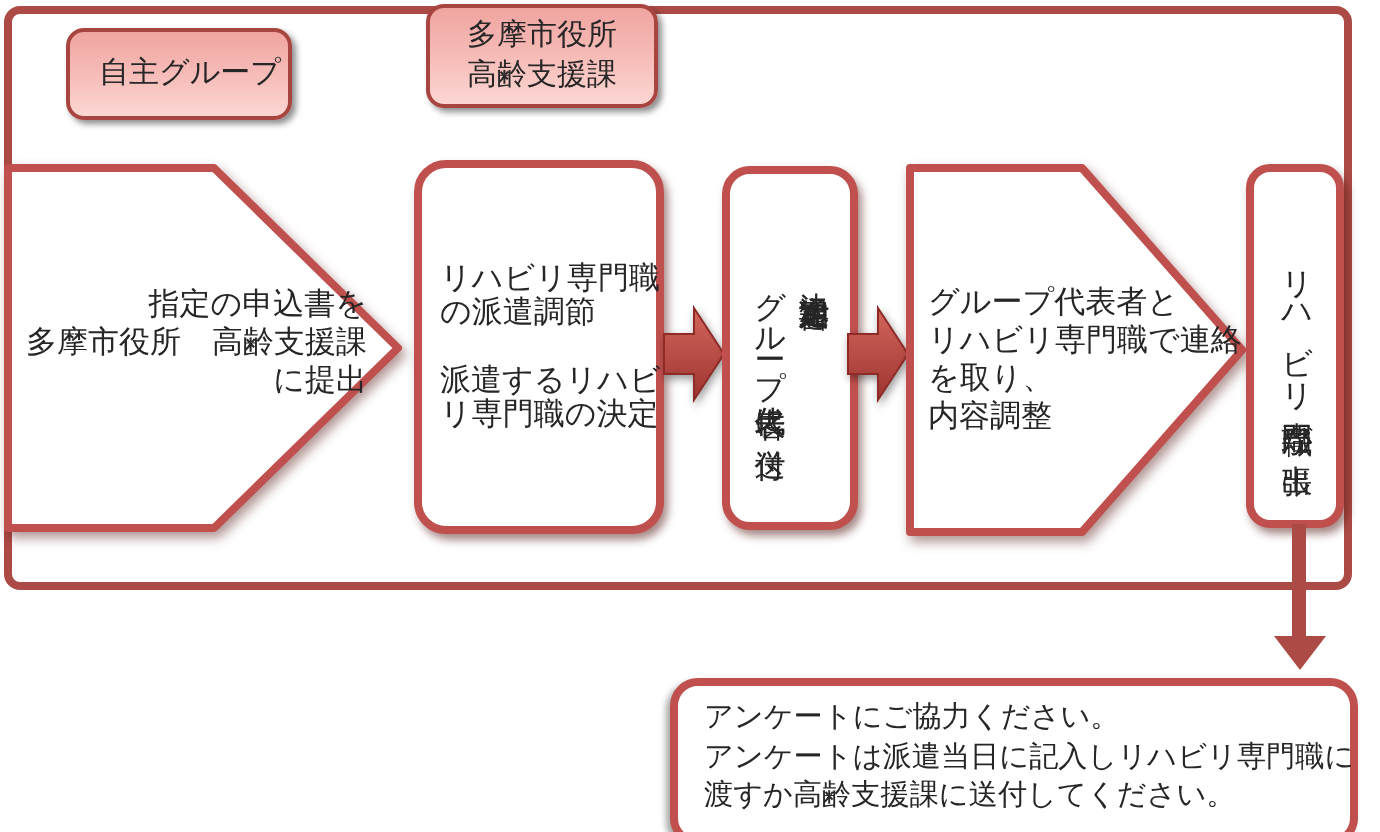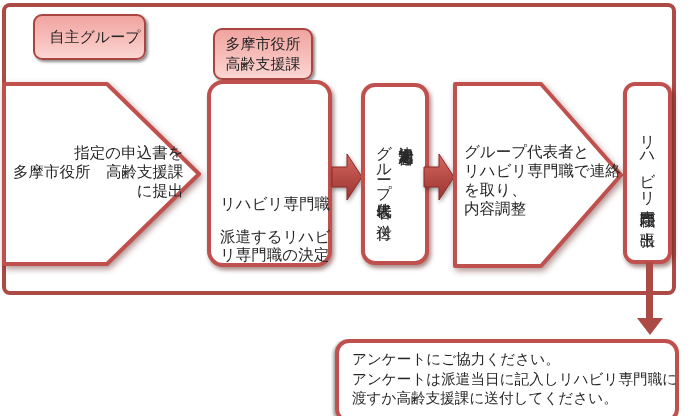--- a/index.html
+++ b/index.html
@@ -18,35 +18,35 @@
 
   
   .pink-label {
     background:linear-gradient(180deg,#F0A4A0 0%,#F7BEBA 55%,#FBD6D3 100%);
     border:2.5px solid #A94540; border-radius:9px;
     box-shadow:2px 2px 3px rgba(0,0,0,0.45);
     display:flex; align-items:center; justify-content:center;
     font-size:15px; line-height:20px; font-weight:500;
   }
   #label-group { left:33px; top:14px; width:113px; height:46px;padding-left:11px; }
-  #label-office { left:213px; top:28px; width:100px; height:52px; text-align:left; }
+  #label-office { left:213px; top:2px; width:116px; height:52px; text-align:left; }
 
   
   .chevron-svg polygon { fill:#FFFFFF; stroke:#C0504D; stroke-width:4; stroke-linejoin:round; }
   .chevron-svg { overflow:visible; }
   .shape-shadow { filter:drop-shadow(2px 3px 3px rgba(80,20,15,0.45)); }
 
   .step-text { font-size:15.5px; line-height:19px; white-space:nowrap; }
 
   
   #step2-box {
     left:207px; top:80px; width:125px; height:187px;
     background:#FFFFFF; border:4px solid #C0504D; border-radius:16px;
     box-shadow:2px 3px 4px rgba(80,20,15,0.5);
-    display:flex; flex-direction:column; justify-content:flex-end;
+    display:flex; flex-direction:column; justify-content:center;
     padding-left:9px; font-size:15.5px; line-height:17.5px; white-space:nowrap;
   }
   #step2-box .para2 { margin-top:16px;font-family:Liberation Serif, serif; }
 
   
   .v-box {
     background:#FFFFFF; border:4px solid #C0504D;
     box-shadow:2px 3px 4px rgba(80,20,15,0.5);
     display:flex; align-items:center; justify-content:center;
   }
@@ -101,20 +101,21 @@
   </svg>
   <div class="abs step-text" style="left:13px; top:143px;text-align:right;">
     <div>指定の申込書を</div>
     <div>多摩市役所　高齢支援課</div>
     <div>に提出</div>
   </div>
 
   <div class="abs" id="step2-box">
     <div>
       <div>リハビリ専門職</div>
+      <div>の派遣調節</div>
     </div>
     <div class="para2">
       <div>派遣するリハビ</div>
       <div>リ専門職の決定</div>
     </div>
   </div>
 
   <svg class="abs block-arrow" id="arrow-1" width="31" height="50" viewBox="0 0 31 50">
     <defs>
       <linearGradient id="agrad1" x1="0" y1="0" x2="0" y2="1">

